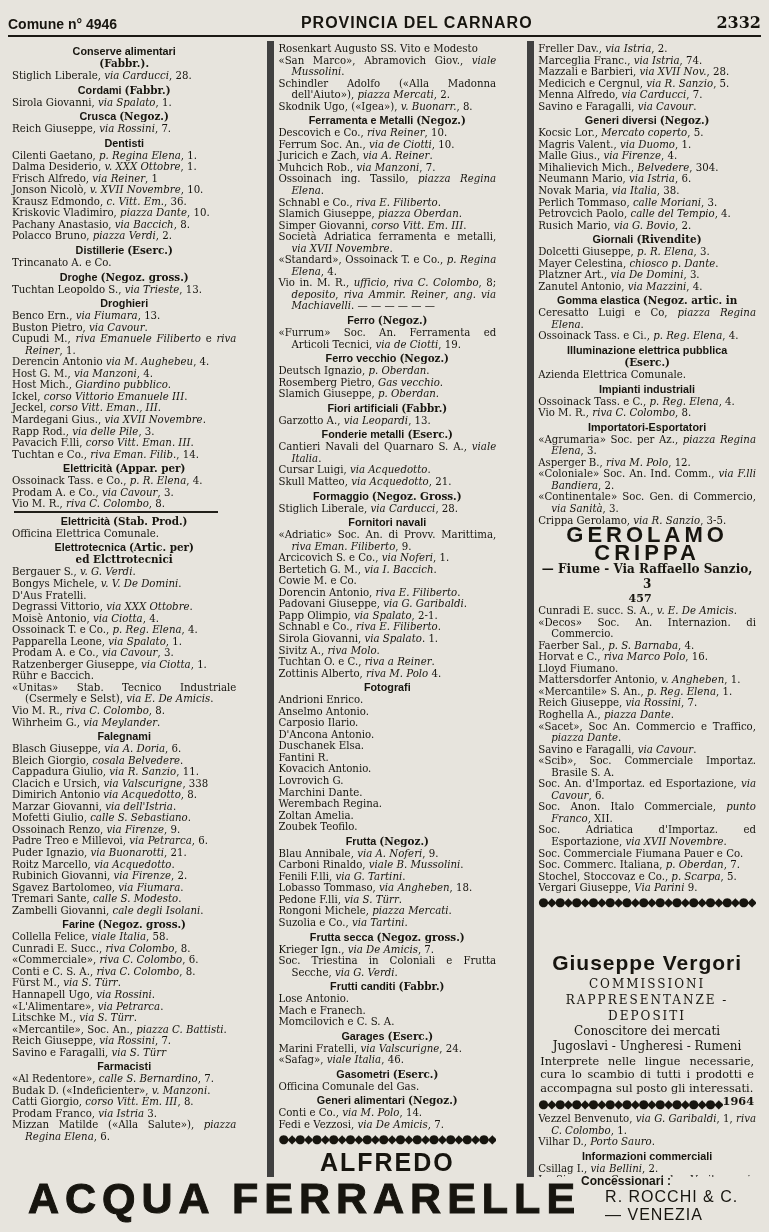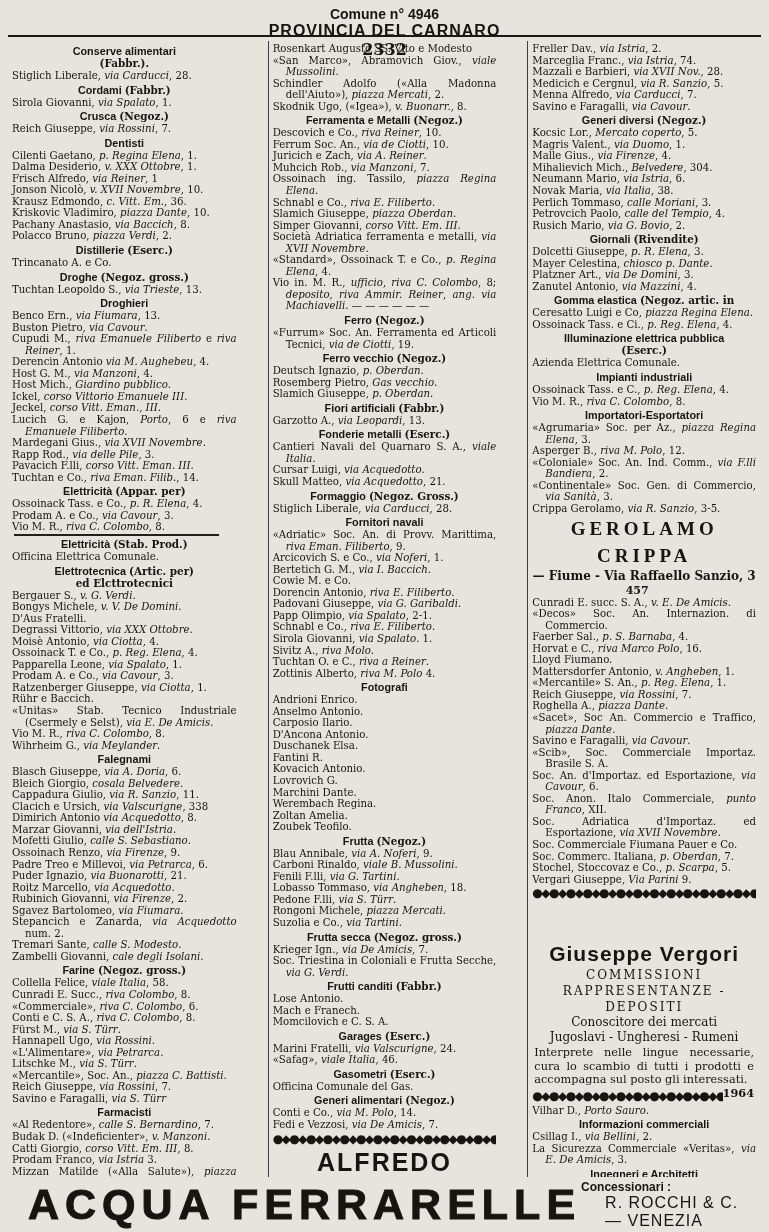--- a/index.html
+++ b/index.html
@@ -4,51 +4,51 @@
 <style>
   html,body{margin:0;padding:0;}
   body{
     width:769px;height:1232px;overflow:hidden;
     background:#e7e4dd;
     color:#17150f;
     font-family:"DejaVu Serif", serif;
   }
   .page{width:769px;height:1232px;position:relative;box-sizing:border-box;padding:6px 8px 0 8px;}
   
-  .hdr{display:flex;align-items:center;justify-content:space-between;height:26px;
-       font-family:"Liberation Sans", sans-serif;flex-direction:column;}
+  .hdr{display:flex;align-items:flex-end;justify-content:space-between;height:26px;
+       font-family:"Liberation Sans", sans-serif;}
   .hdr .comune{font-weight:bold;font-size:14px;}
   .hdr .title{font-weight:bold;font-size:16px;letter-spacing:1px;}
   .hdr .pageno{font-family:"DejaVu Serif",serif;font-size:16px;font-weight:bold;}
   .hdr-rule{border-top:2px solid #1b1913;margin:3px 0 4px 0;}
   
   .cols{display:flex;height:1136px;overflow:hidden;gap:26px;}
   .col{width:247px;box-sizing:border-box;padding:2px 5px 0 4px;overflow:hidden;
        font-size:10.2px;line-height:11.55px;}
-  .col + .col{border-left:1px solid #404040;}
+  .col + .col{border-left:7px solid #404040;}
   .sec-head{font-family:"Liberation Sans", sans-serif;font-weight:bold;font-size:10.8px;
             text-align:center;margin:2px 0 1px 0;line-height:12px;}
   .sec-head .rest{font-weight:bold;font-family:"DejaVu Serif",serif;font-size:10.4px;}
   .entry{text-align:justify;padding-left:13px;text-indent:-13px;}
   .rule{border-top:2px solid #22201a;margin:1px 18px 2px 2px;}
   
   .chain{font-size:12px;letter-spacing:-1.5px;line-height:13px;text-align:center;
          white-space:nowrap;overflow:hidden;margin:2px 0;}
   .ad{text-align:center;}
   .ad .t-xl{font-family:"Liberation Sans", sans-serif;font-weight:bold;font-size:25px;line-height:28px;letter-spacing:2px;}
   .ad .t-lg{font-family:"Liberation Sans", sans-serif;font-weight:bold;font-size:21px;line-height:26px;letter-spacing:1px;margin-top:41px;}
-  .ad .t-sp{font-family:Liberation Serif, serif;font-weight:bold;font-size:19px;line-height:27px;letter-spacing:4px;}
+  .ad .t-sp{font-family:Liberation Sans, sans-serif;font-weight:bold;font-size:22px;line-height:18px;letter-spacing:4px;}
   .ad .caps{font-size:12px;letter-spacing:2px;line-height:16px;}
   .ad .addr{font-weight:bold;font-size:12px;line-height:15px;}
   .ad .num{text-align:center;font-weight:bold;font-size:11px;padding-right:14px;line-height:13px;}
   .ad .para{text-align:justify;font-size:11.3px;line-height:13.5px;padding:1px 2px;}
   .ad .numr{float:right;font-weight:bold;}
   .ad .txt{font-size:12px;line-height:15px;}
   
-  .ftr{position:absolute;left:0;bottom:2px;width:754px;height:58px;display:flex;align-items:flex-end;}
+  .ftr{position:absolute;left:0;bottom:2px;width:754px;height:58px;display:flex;}
   .banner{font-family:"Liberation Sans", sans-serif;font-weight:bold;font-size:43px;
           letter-spacing:6px;line-height:52px;white-space:nowrap;padding-left:28px;
           color:#17150f;-webkit-text-stroke:1px #17150f;}
   .concess{font-family:"Liberation Sans", sans-serif;padding-top:2px;}
   .concess .c1{font-weight:bold;font-size:12px;}
   .concess .c2{font-weight:normal;font-size:16px;letter-spacing:1px;padding-left:24px;}
   i{font-style:italic;}
 </style>
 </head>
 <body>
@@ -84,21 +84,20 @@
         <div class="entry">Tuchtan Leopoldo S., <i>via Trieste</i>, 13.</div>
         <div class="sec-head"><span>Droghieri</span></div>
         <div class="entry">Benco Ern., <i>via Fiumara</i>, 13.</div>
         <div class="entry">Buston Pietro, <i>via Cavour</i>.</div>
         <div class="entry">Cupudi M., <i>riva Emanuele Filiberto</i> e <i>riva Reiner</i>, 1.</div>
         <div class="entry">Derencin Antonio <i>via M. Aughebeu</i>, 4.</div>
         <div class="entry">Host G. M., <i>via Manzoni</i>, 4.</div>
         <div class="entry">Host Mich., <i>Giardino pubblico</i>.</div>
         <div class="entry">Ickel, <i>corso Vittorio Emanuele III</i>.</div>
         <div class="entry">Jeckel, <i>corso Vitt. Eman., III</i>.</div>
-        <div class="entry">Lucich G. e Kajon, <i>Porto</i>, 6 e <i>riva Emanuele Filiberto</i>.</div>
         <div class="entry">Mardegani Gius., <i>via XVII Novembre</i>.</div>
         <div class="entry">Rapp Rod., <i>via delle Pile</i>, 3.</div>
         <div class="entry">Pavacich F.lli, <i>corso Vitt. Eman. III</i>.</div>
         <div class="entry">Tuchtan e Co., <i>riva Eman. Filib.</i>, 14.</div>
         <div class="sec-head"><span>Elettricità</span> <span class="rest">(Appar. per)</span></div>
         <div class="entry">Ossoinack Tass. e Co., <i>p. R. Elena</i>, 4.</div>
         <div class="entry">Prodam A. e Co., <i>via Cavour</i>, 3.</div>
         <div class="entry">Vio M. R., <i>riva C. Colombo</i>, 8.</div>
         <div class="rule"></div>
         <div class="sec-head"><span>Elettricità</span> <span class="rest">(Stab. Prod.)</span></div>
@@ -124,21 +123,20 @@
         <div class="entry">Clacich e Ursich, <i>via Valscurigne</i>, 338</div>
         <div class="entry">Dimirich Antonio <i>via Acquedotto</i>, 8.</div>
         <div class="entry">Marzar Giovanni, <i>via dell'Istria</i>.</div>
         <div class="entry">Mofetti Giulio, <i>calle S. Sebastiano</i>.</div>
         <div class="entry">Ossoinach Renzo, <i>via Firenze</i>, 9.</div>
         <div class="entry">Padre Treo e Millevoi, <i>via Petrarca</i>, 6.</div>
         <div class="entry">Puder Ignazio, <i>via Buonarotti</i>, 21.</div>
         <div class="entry">Roitz Marcello, <i>via Acquedotto</i>.</div>
         <div class="entry">Rubinich Giovanni, <i>via Firenze</i>, 2.</div>
         <div class="entry">Sgavez Bartolomeo, <i>via Fiumara</i>.</div>
-        <div class="entry">Stepancich e Zanarda, <i>via Acquedotto</i> num. 2.</div>
         <div class="entry">Tremari Sante, <i>calle S. Modesto</i>.</div>
         <div class="entry">Zambelli Giovanni, <i>cale degli Isolani</i>.</div>
         <div class="sec-head"><span>Farine</span> <span class="rest">(Negoz. gross.)</span></div>
         <div class="entry">Collella Felice, <i>viale Italia</i>, 58.</div>
         <div class="entry">Cunradi E. Succ., <i>riva Colombo</i>, 8.</div>
         <div class="entry">«Commerciale», <i>riva C. Colombo</i>, 6.</div>
         <div class="entry">Conti e C. S. A., <i>riva C. Colombo</i>, 8.</div>
         <div class="entry">Fürst M., <i>via S. Türr</i>.</div>
         <div class="entry">Hannapell Ugo, <i>via Rossini</i>.</div>
         <div class="entry">«L'Alimentare», <i>via Petrarca</i>.</div>
@@ -301,20 +299,21 @@
         <div class="ad">
           <div class="chain">●◆●◆●◆●◆●◆●◆●◆●◆●◆●◆●◆●◆●◆●◆●◆●◆●</div>
           <div class="t-lg">Giuseppe Vergori</div>
           <div class="caps">COMMISSIONI</div>
           <div class="caps">RAPPRESENTANZE - DEPOSITI</div>
           <div class="txt">Conoscitore dei mercati</div>
           <div class="txt">Jugoslavi - Ungheresi - Rumeni</div>
           <div class="para">Interprete nelle lingue necessarie, cura lo scambio di tutti i prodotti e accompagna sul posto gli interessati. <span class="numr">1964</span></div>
           <div class="chain">●◆●◆●◆●◆●◆●◆●◆●◆●◆●◆●◆●◆●◆●◆●◆●◆●</div>
         </div>
+        <div class="entry">Vezzel Benvenuto, <i>via G. Garibaldi</i>, 1, <i>riva C. Colombo</i>, 1.</div>
         <div class="entry">Vilhar D., <i>Porto Sauro</i>.</div>
         <div class="sec-head"><span>Informazioni commerciali</span></div>
         <div class="entry">Csillag I., <i>via Bellini</i>, 2.</div>
         <div class="entry">La Sicurezza Commerciale «Veritas», <i>via E. De Amicis</i>, 3.</div>
         <div class="sec-head"><span>Ingegneri e Architetti</span></div>
         <div class="entry">Brozovich Giuseppe, <i>calle dei Velai</i>.</div>
         <div class="entry">Conighi Carlo, <i>via Rossini</i>, 11.</div>
         <div class="entry">Duimich Giulio, <i>via Cavour</i>, 3.</div>
       </div>
   </div>

